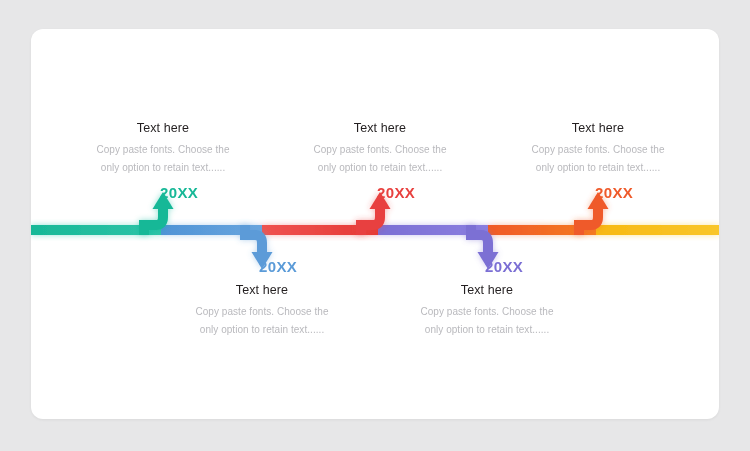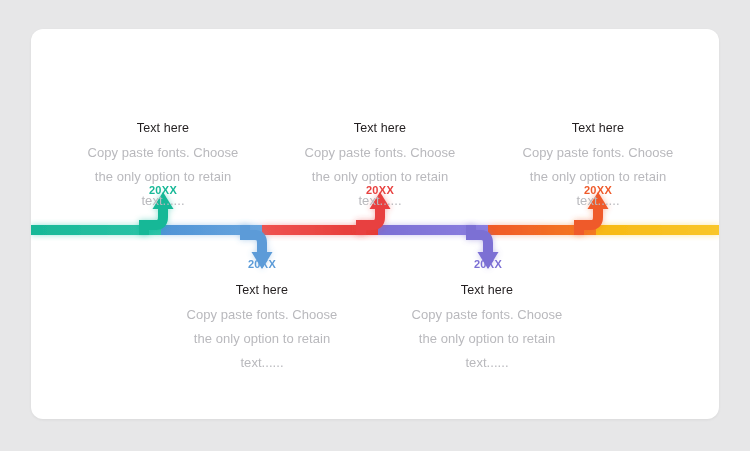--- a/index.html
+++ b/index.html
@@ -51,32 +51,32 @@
   }
   .tl-title {
     font-size: 12.5px;
     font-weight: normal;
     color: #231f20;
     letter-spacing: 0.1px;
     margin: 0 0 5px 0;
     line-height: 1.1;
   }
   .tl-desc {
-    font-size: 13px;
+    font-size: 10px;
     color: #b9b9bd;
     line-height: 1.85;
     margin: 0;
     padding: 0 14px;
     letter-spacing: 0.05px;
   }
   .tl-year {
     position: absolute;
     width: 70px;
-    text-align: center;
-    font-size: 11px;
+    text-align: right;
+    font-size: 15px;
     font-weight: bold;
     letter-spacing: 0.3px;
   }
 </style>
 </head>
 <body>
 
 <div id="slide-canvas">
   <div id="slide-card">
     <div id="timeline-area">

